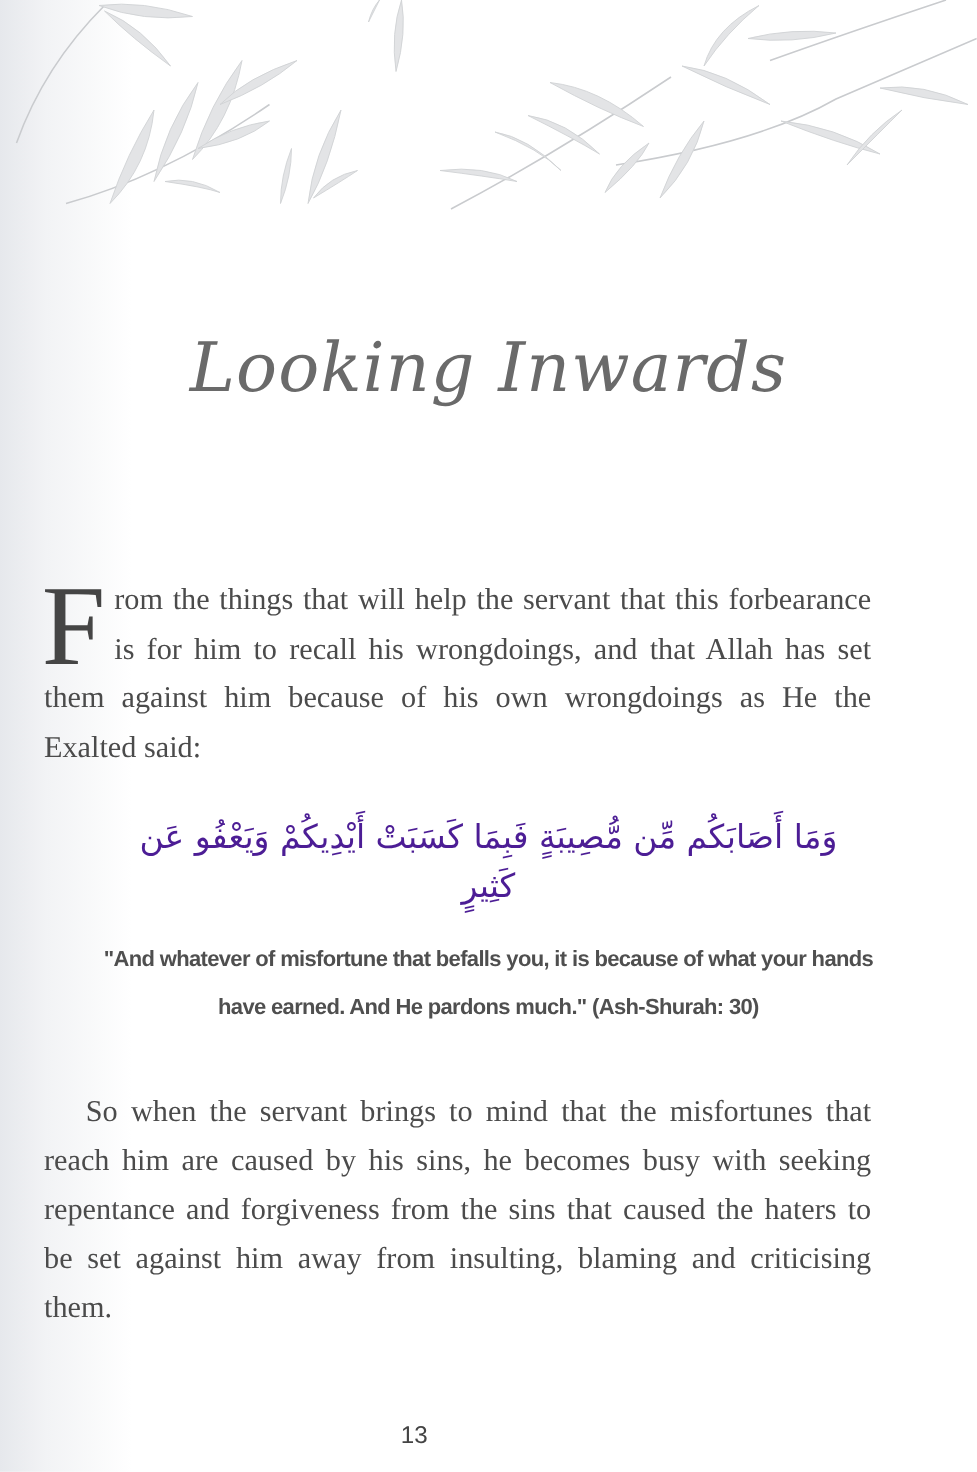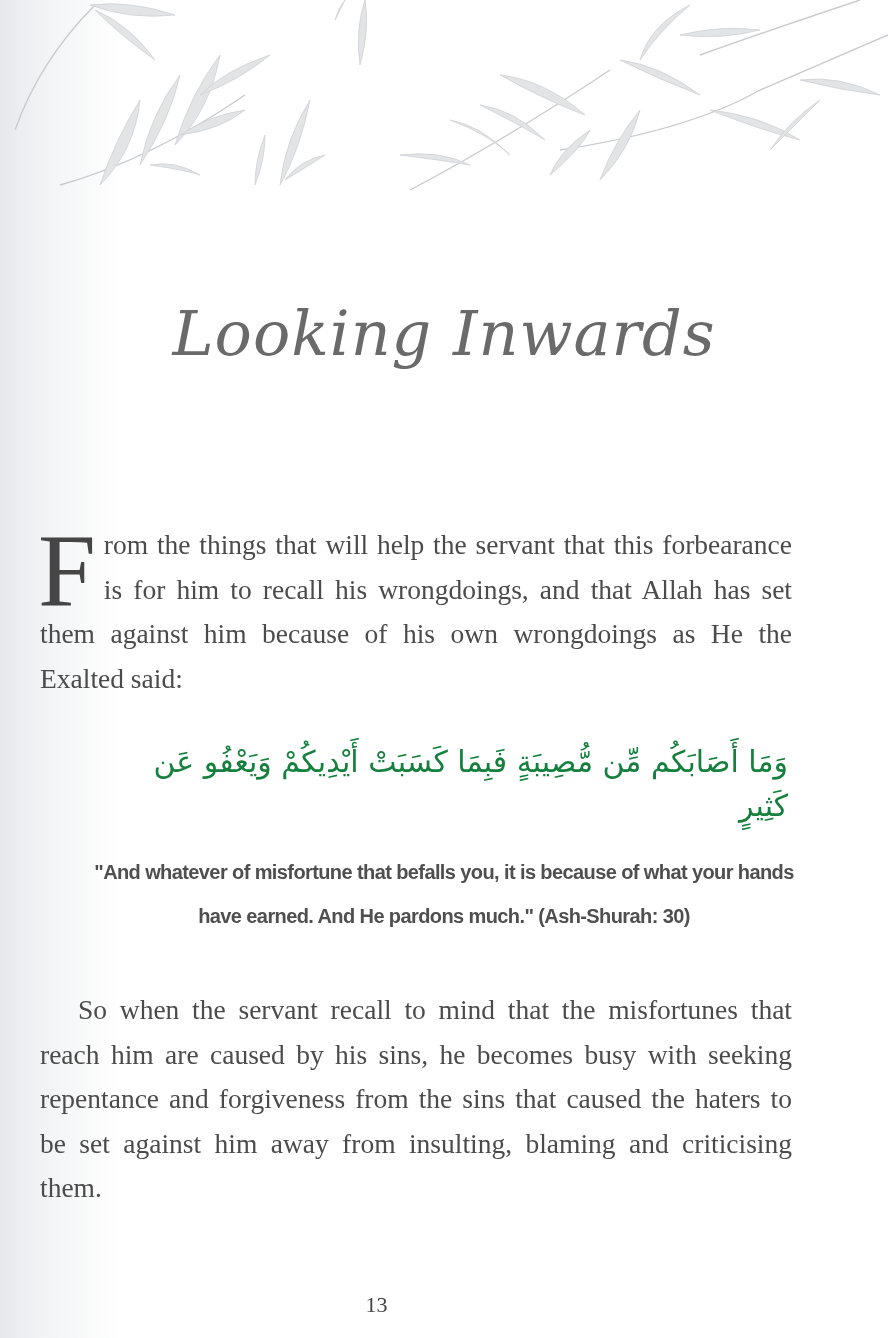--- a/index.html
+++ b/index.html
@@ -31,35 +31,35 @@
     text-align: justify; margin: 0;
   }
   .para1 { top: 523px; }
   .dropcap {
     float: left; font-size: 104px; line-height: 78px;
     margin: 8px 8px 0 -2px; color: #454545;
     font-family: "Liberation Serif", serif;
   }
   .arabic {
     position: absolute; left: 100px; width: 688px; top: 740px;
-    text-align: right; direction: rtl;
+    text-align: center; direction: rtl;
     font-family: "DejaVu Sans", sans-serif;
-    font-size: 30px; line-height: 44px; color: #15803d;
+    font-size: 30px; line-height: 44px; color: #4c1d95;
   }
   .translation {
     position: absolute; left: 80px; width: 728px; top: 850px;
     text-align: center;
     font-family: "Liberation Sans", sans-serif; font-weight: bold;
     font-size: 20px; line-height: 44px; color: #4f4f4f;
     letter-spacing: -0.6px;
   }
   .para2 { top: 988px; text-indent: 38px; }
   .page-number {
     position: absolute; left: 0; width: 753px; top: 1292px; text-align: center;
-    font-family: Liberation Serif, serif; font-size: 22px; color: #444;
+    font-family: Liberation Sans, sans-serif; font-size: 22px; color: #444;
   }
 </style>
 </head>
 <body>
 
 <div class="page-shade"></div>
 
 <svg class="leaf-header" viewBox="0 0 888 200" xmlns="http://www.w3.org/2000/svg">
   <g fill="none" stroke="#c9cbce" stroke-width="1.4">
     <path d="M15 130 Q40 60 95 5"></path>
@@ -98,15 +98,15 @@
 </svg>
 
 <h1 class="title">Looking Inwards</h1>
 
 <p class="para para1"><span class="dropcap">F</span><span>rom the things that will help the servant that this forbearance is for him to recall his wrongdoings, and that Allah has set them against him because of his own wrongdoings as He the Exalted said:</span></p>
 
 <div class="arabic">وَمَا أَصَابَكُم مِّن مُّصِيبَةٍ فَبِمَا كَسَبَتْ أَيْدِيكُمْ وَيَعْفُو عَن كَثِيرٍ</div>
 
 <div class="translation">"And whatever of misfortune that befalls you, it is because of what your hands have earned. And He pardons much." (Ash-Shurah: 30)</div>
 
-<p class="para para2">So when the servant recall to mind that the misfortunes that reach him are caused by his sins, he becomes busy with seeking repentance and forgiveness from the sins that caused the haters to be set against him away from insulting, blaming and criticising them.</p>
+<p class="para para2">So when the servant brings to mind that the misfortunes that reach him are caused by his sins, he becomes busy with seeking repentance and forgiveness from the sins that caused the haters to be set against him away from insulting, blaming and criticising them.</p>
 
 <div class="page-number">13</div>
 
 </body></html>

